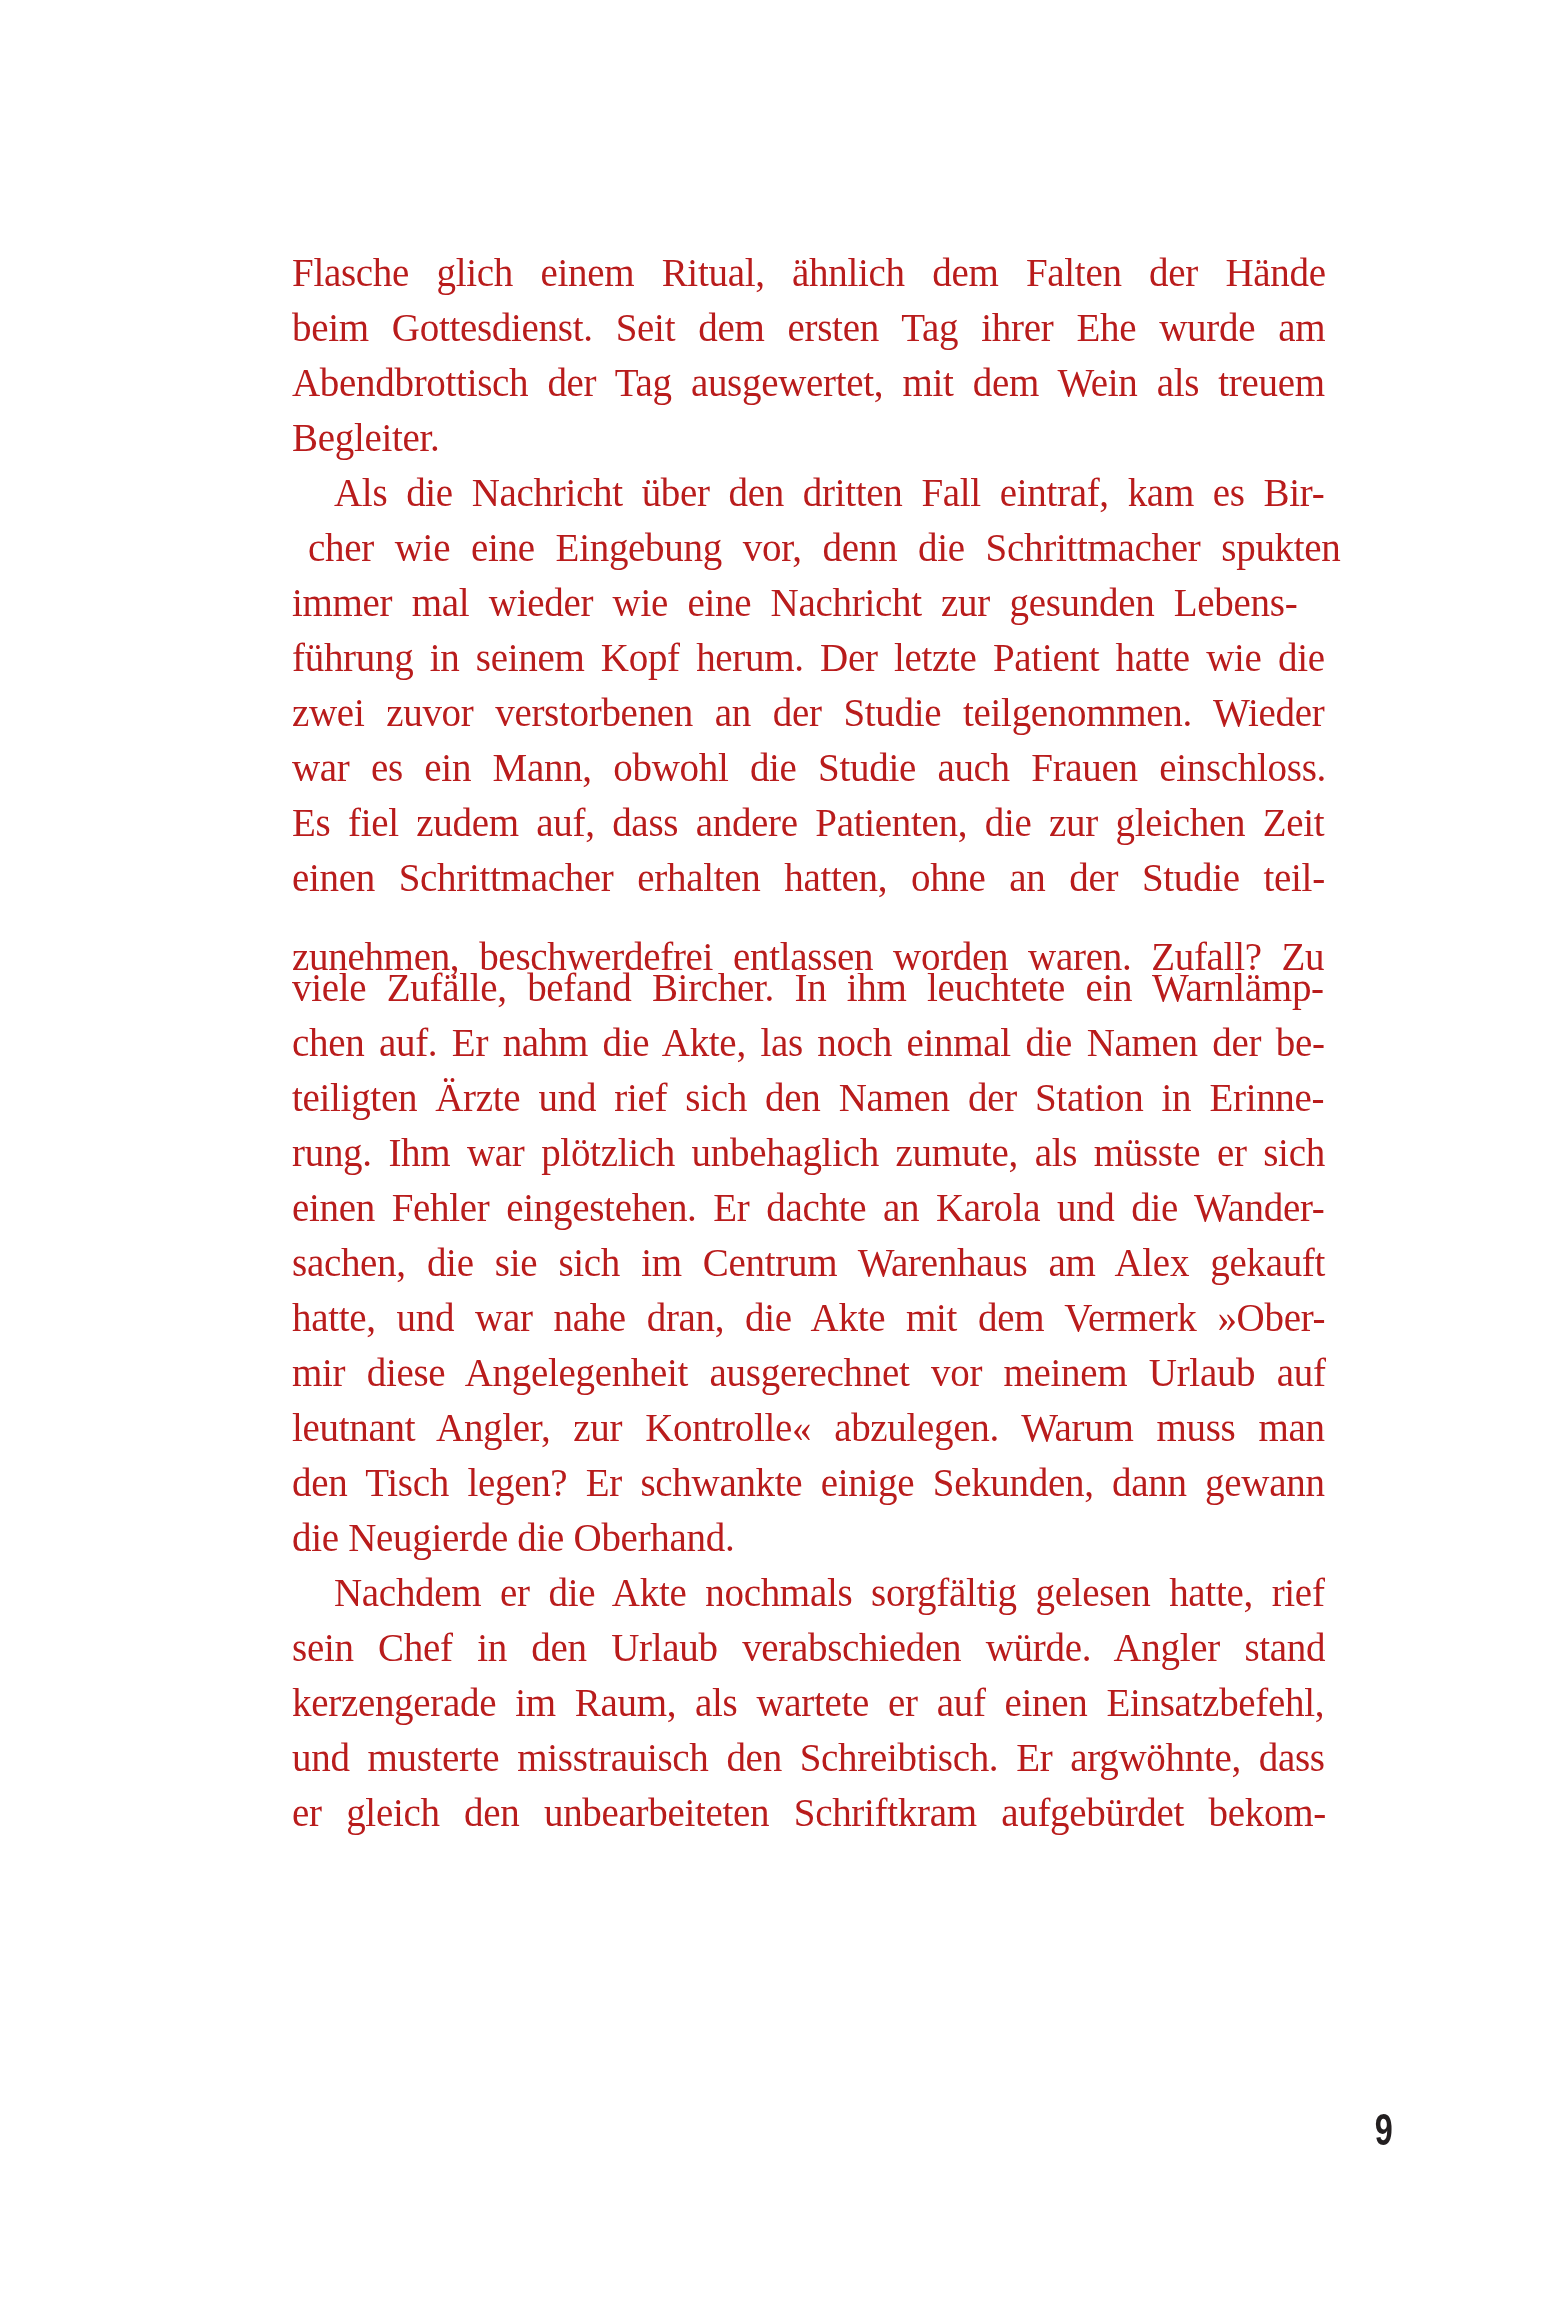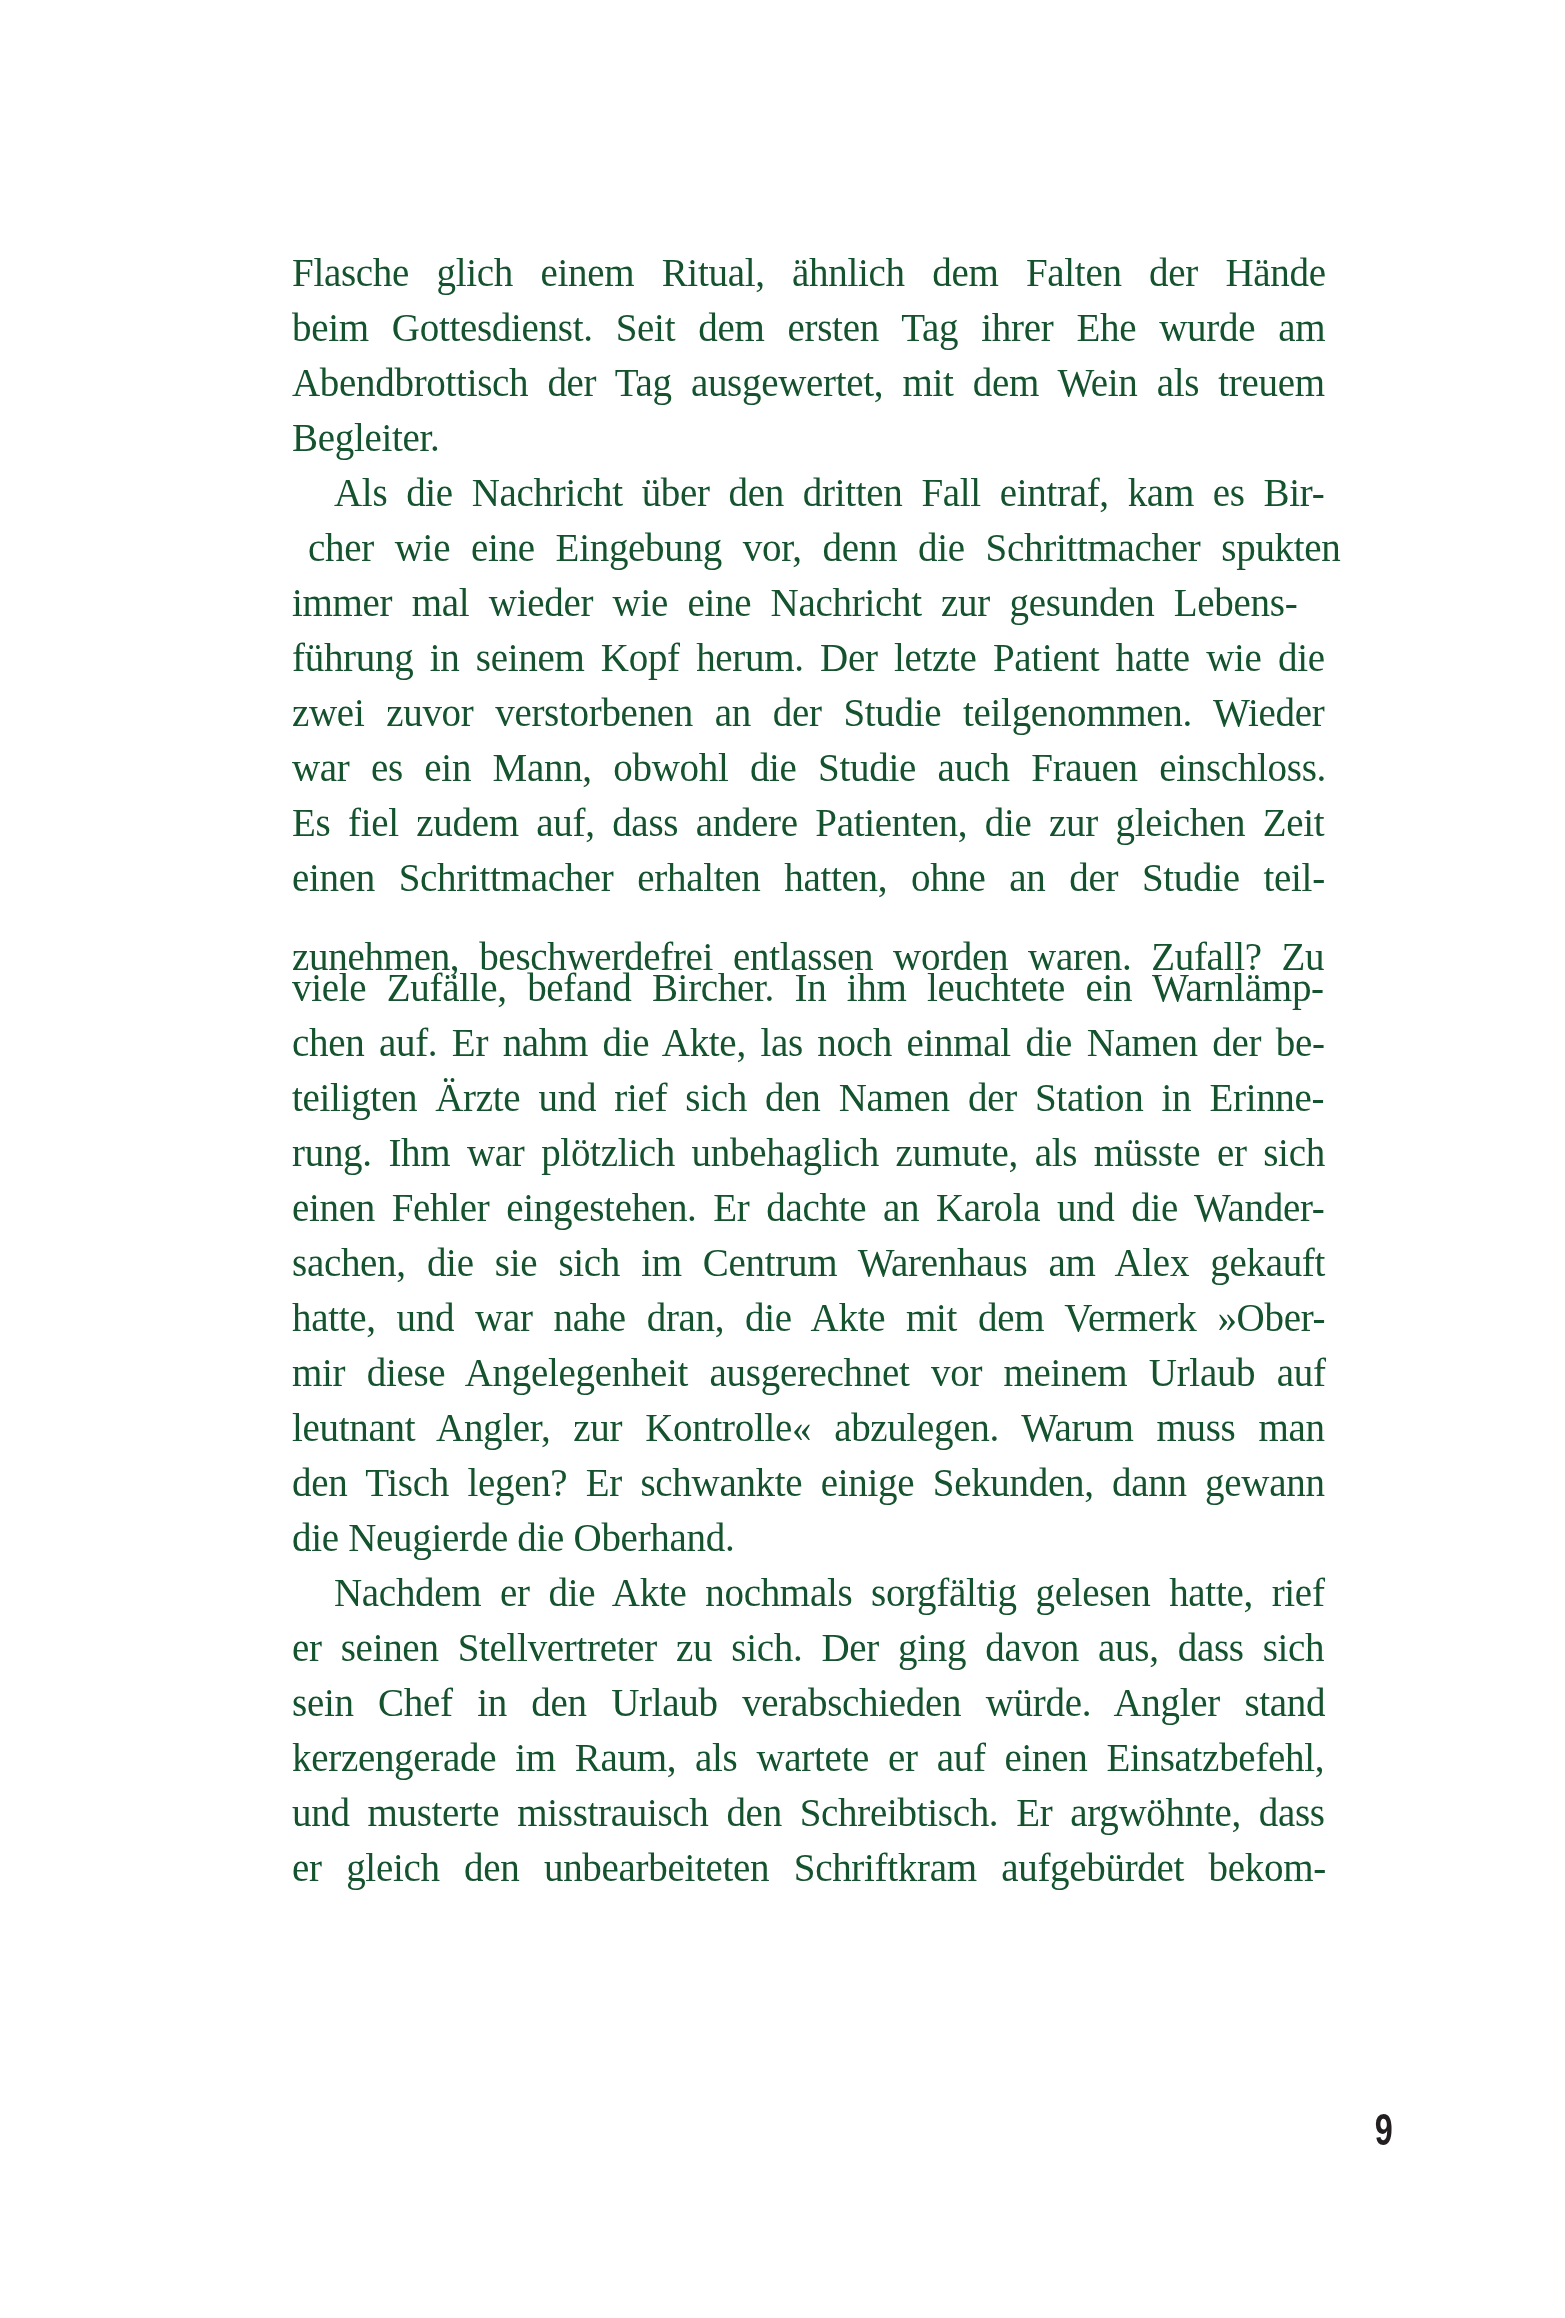--- a/index.html
+++ b/index.html
@@ -18,21 +18,21 @@
     left: 0; top: 0;
     width: 1565px;
     height: 2319px;
     background: #ffffff;
   }
   .text-block {
     position: absolute;
     left: 292px;
     top: 245px;
     width: 1040px;
-    color: #14532d;
+    color: #b91c1c;
     font-family: "Liberation Serif", "DejaVu Serif", serif;
     font-size: 39px;
     line-height: 55px;
   }
   .paragraph {
     margin: 0;
     padding: 0;
   }
   .line {
     display: block;
@@ -96,21 +96,20 @@
       <span class="line"><span style="display: inline-block; white-space: nowrap; transform-origin: left center; word-spacing: 11.7px;">sachen, die sie sich im Centrum Warenhaus am Alex gekauft</span></span>
       <span class="line"><span style="display: inline-block; white-space: nowrap; transform-origin: left center; word-spacing: 11.4px;">hatte, und war nahe dran, die Akte mit dem Vermerk »Ober-</span></span>
       <span class="line"><span style="display: inline-block; white-space: nowrap; transform-origin: left center; word-spacing: 12px;">mir diese Angelegenheit ausgerechnet vor meinem Urlaub auf</span></span>
       <span class="line"><span style="display: inline-block; white-space: nowrap; transform-origin: left center; word-spacing: 13.5px;">leutnant Angler, zur Kontrolle« abzulegen. Warum muss man</span></span>
       <span class="line"><span style="display: inline-block; white-space: nowrap; transform-origin: left center; word-spacing: 9px;">den Tisch legen? Er schwankte einige Sekunden, dann gewann</span></span>
       <span class="line last"><span style="display: inline-block; white-space: nowrap; transform-origin: left center;">die Neugierde die Oberhand.</span></span>
     </div>
 
     <div class="paragraph">
       <span class="line indent"><span style="display: inline-block; white-space: nowrap; transform-origin: left center; word-spacing: 9.3px;">Nachdem er die Akte nochmals sorgfältig gelesen hatte, rief</span></span>
-      <span class="line"><span style="display: inline-block; white-space: nowrap; transform-origin: left center; word-spacing: 9.6px;">er seinen Stellvertreter zu sich. Der ging davon aus, dass sich</span></span>
       <span class="line"><span style="display: inline-block; white-space: nowrap; transform-origin: left center; word-spacing: 15px;">sein Chef in den Urlaub verabschieden würde. Angler stand</span></span>
       <span class="line"><span style="display: inline-block; white-space: nowrap; transform-origin: left center; word-spacing: 9.5px;">kerzengerade im Raum, als wartete er auf einen Einsatzbefehl,</span></span>
       <span class="line"><span style="display: inline-block; white-space: nowrap; transform-origin: left center; word-spacing: 8.4px;">und musterte misstrauisch den Schreibtisch. Er argwöhnte, dass</span></span>
       <span class="line"><span style="display: inline-block; white-space: nowrap; transform-origin: left center; word-spacing: 15px;">er gleich den unbearbeiteten Schriftkram aufgebürdet bekom-</span></span>
     </div>
 
   </div>
 
   <div class="page-number">9</div>
 </div>

